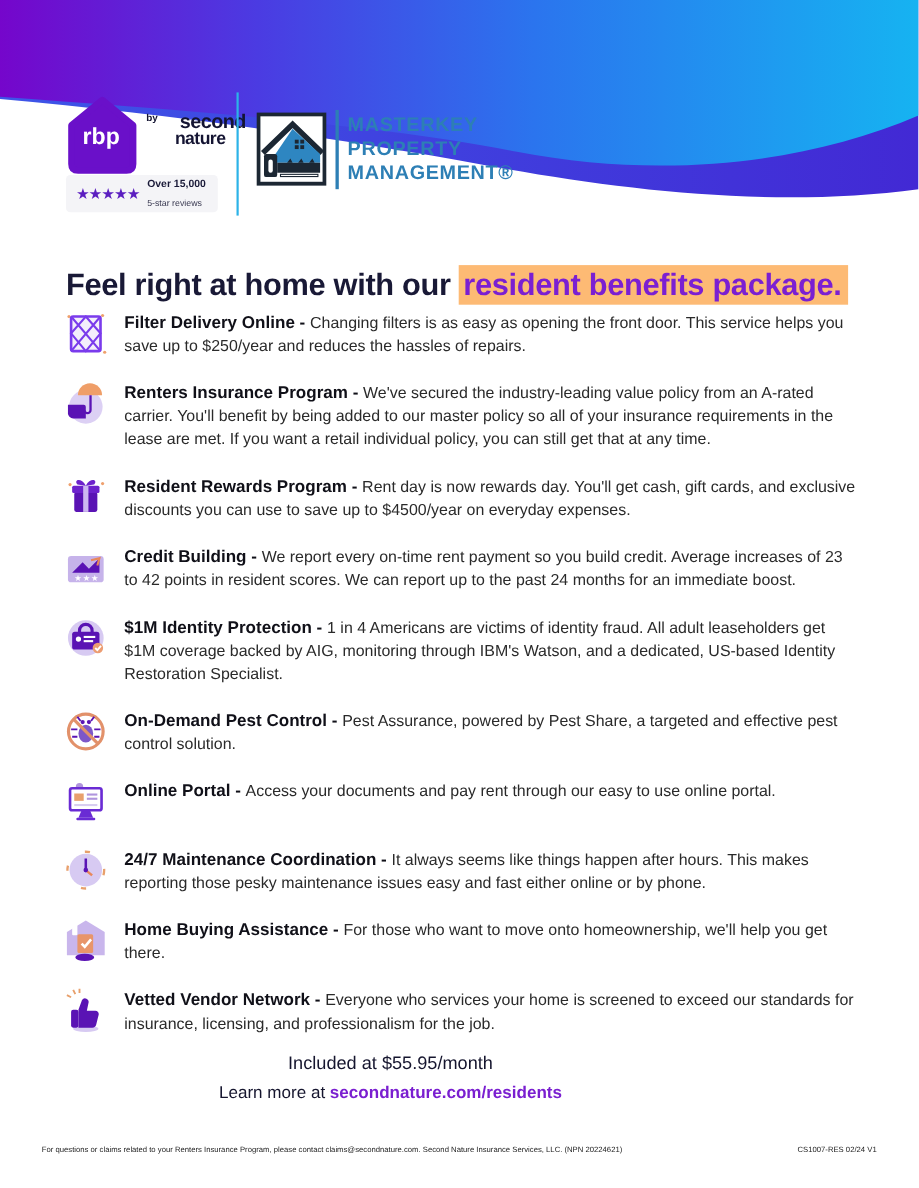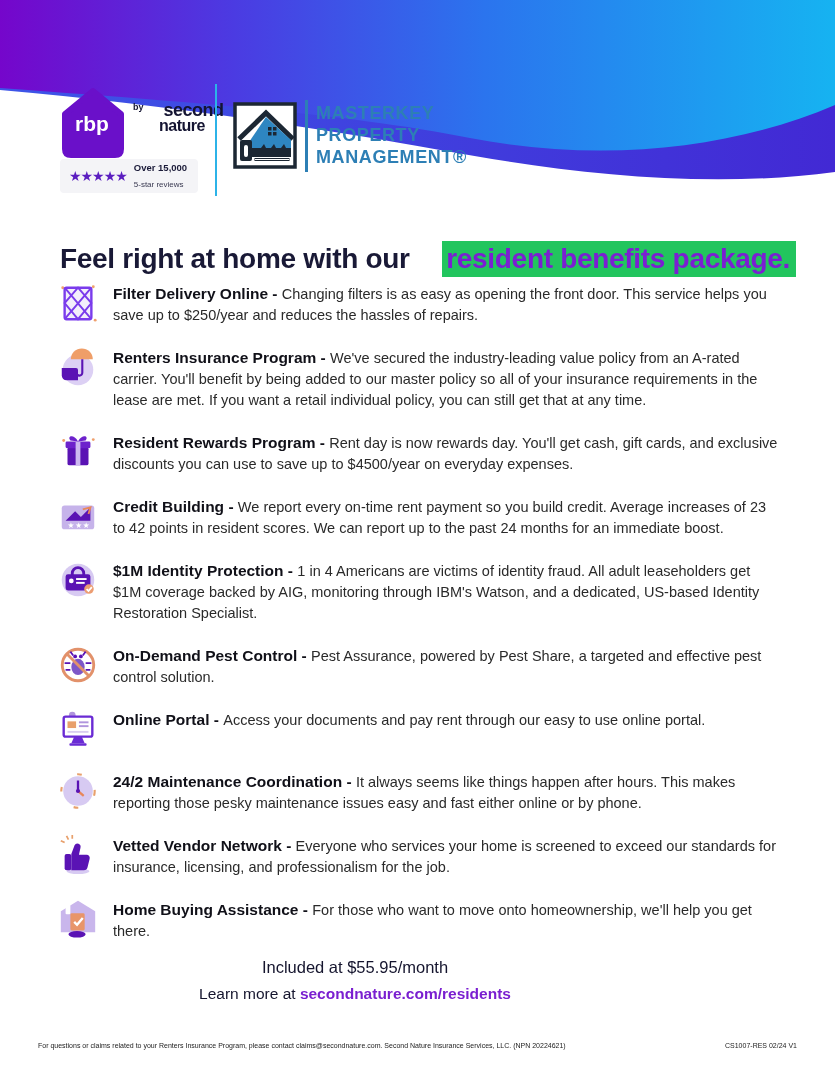--- a/index.html
+++ b/index.html
@@ -21,21 +21,21 @@
   .stars{color:#5b1ec0;font-size:14px;letter-spacing:-1px;white-space:nowrap;}
   .rev-txt{display:flex;flex-direction:column;line-height:10px;}
   .rev-l1{font-size:9.5px;font-weight:700;color:#1a1a38;}
   .rev-l2{font-size:8px;color:#3a3a52;margin-top:7px;}
   .vdiv1{position:absolute;left:215px;top:84px;width:2px;height:112px;background:#2cb3e8;}
   .mk-logo{position:absolute;left:233px;top:102px;width:64px;height:67px;}
   .vdiv2{position:absolute;left:305px;top:100px;width:3px;height:72px;background:#2d7fb5;}
   .mk-text{position:absolute;left:316px;top:102px;color:#2d7fb5;font-weight:700;font-size:18px;line-height:22px;letter-spacing:0.6px;}
   
   .headline{position:absolute;left:60px;top:224px;font-size:28px;color:#191936;font-weight:600;white-space:nowrap;letter-spacing:-0.3px;}
-  .headline .hl{color:#7b1fd2;font-weight:800;background:#22c55e;padding:2px 6px 3px 4px;margin-left:25px;}
+  .headline .hl{color:#7b1fd2;font-weight:800;background:#fdba74;padding:2px 6px 3px 4px;}
   
   .benefits{position:absolute;left:57px;top:282px;width:723px;}
   .benefit-row{display:flex;gap:14px;margin-bottom:20px;min-height:42px;align-items:flex-start;}
   .b-icon{width:42px;height:42px;flex:0 0 42px;display:inline-block;}
   .b-icon svg{width:42px;height:42px;display:block;}
   .b-text{margin:0;font-size:14.5px;line-height:21px;color:#2a2a2a;padding-top:1px;}
   .b-title{font-size:15.5px;font-weight:700;color:#101018;}
   
   .pricing{position:absolute;left:0;top:958px;width:710px;text-align:center;}
   .price-line{font-size:16.5px;color:#15152e;margin-bottom:8px;}
@@ -211,45 +211,45 @@
     <div class="benefit-row">
       <span class="b-icon">
         <svg viewBox="0 0 44 44">
           <circle cx="22" cy="22" r="15.5" fill="#d7caf2"></circle>
           <circle cx="22" cy="22" r="17.5" fill="none" stroke="#e8a06c" stroke-width="2.2" stroke-dasharray="5 22"></circle>
           <line x1="22" y1="22" x2="22" y2="11" stroke="#5a13b4" stroke-width="2.4"></line>
           <line x1="22" y1="22" x2="28" y2="27" stroke="#e8875a" stroke-width="2.4"></line>
           <circle cx="22" cy="22" r="2.2" fill="#5a13b4"></circle>
         </svg>
       </span>
-      <p class="b-text"><span class="b-title">24/2 Maintenance Coordination - </span><span class="b-desc">It always seems like things happen after hours. This makes reporting those pesky maintenance issues easy and fast either online or by phone.</span></p>
-    </div>
-    <div class="benefit-row">
-      <span class="b-icon">
-        <svg viewBox="0 0 44 44">
-          <path d="M12 6 l-2 -4 M16 5 v-4 M8 9 l-4 -2" stroke="#e8a06c" stroke-width="1.8"></path>
-          <ellipse cx="22" cy="39" rx="12" ry="3" fill="#d7caf2"></ellipse>
-          <rect x="8" y="21" width="7" height="17" rx="2" fill="#5a13b4"></rect>
-          <path d="M15 38 h13 a4 4 0 0 0 4 -3.2 l2.2 -9 a3.2 3.2 0 0 0 -3.1 -4 h-8.1 l1.6 -7.5 a3.4 3.4 0 0 0 -6.2 -2.6 L15 21 Z" fill="#5a13b4"></path>
-        </svg>
-      </span>
-      <p class="b-text"><span class="b-title">Vetted Vendor Network - </span><span class="b-desc">Everyone who services your home is screened to exceed our standards for insurance, licensing, and professionalism for the job.</span></p>
+      <p class="b-text"><span class="b-title">24/7 Maintenance Coordination - </span><span class="b-desc">It always seems like things happen after hours. This makes reporting those pesky maintenance issues easy and fast either online or by phone.</span></p>
     </div>
     <div class="benefit-row">
       <span class="b-icon">
         <svg viewBox="0 0 44 44">
           <path d="M22 3 L40 14 V36 H4 V14 Z" fill="#c9b6ec"></path>
           <rect x="9" y="7" width="5" height="10" rx="1" fill="#ffffff"></rect>
           <rect x="14" y="16" width="15" height="18" rx="1.5" fill="#e8956a"></rect>
           <path d="M18 25 l3 3 l6 -7" stroke="#ffffff" stroke-width="2.5" fill="none"></path>
           <ellipse cx="21" cy="38" rx="9" ry="3.5" fill="#5a13b4"></ellipse>
         </svg>
       </span>
       <p class="b-text"><span class="b-title">Home Buying Assistance - </span><span class="b-desc">For those who want to move onto homeownership, we'll help you get there.</span></p>
     </div>
+    <div class="benefit-row">
+      <span class="b-icon">
+        <svg viewBox="0 0 44 44">
+          <path d="M12 6 l-2 -4 M16 5 v-4 M8 9 l-4 -2" stroke="#e8a06c" stroke-width="1.8"></path>
+          <ellipse cx="22" cy="39" rx="12" ry="3" fill="#d7caf2"></ellipse>
+          <rect x="8" y="21" width="7" height="17" rx="2" fill="#5a13b4"></rect>
+          <path d="M15 38 h13 a4 4 0 0 0 4 -3.2 l2.2 -9 a3.2 3.2 0 0 0 -3.1 -4 h-8.1 l1.6 -7.5 a3.4 3.4 0 0 0 -6.2 -2.6 L15 21 Z" fill="#5a13b4"></path>
+        </svg>
+      </span>
+      <p class="b-text"><span class="b-title">Vetted Vendor Network - </span><span class="b-desc">Everyone who services your home is screened to exceed our standards for insurance, licensing, and professionalism for the job.</span></p>
+    </div>
   </div>
 
 <div class="pricing">
   <div class="price-line">Included at $55.95/month</div>
   <div class="learn-line"><span>Learn more at </span><a href="#">secondnature.com/residents</a></div>
 </div>
 
 <div class="footer">
   <span>For questions or claims related to your Renters Insurance Program, please contact claims@secondnature.com. Second Nature Insurance Services, LLC. (NPN 20224621)</span>
   <span>CS1007-RES 02/24 V1</span>

